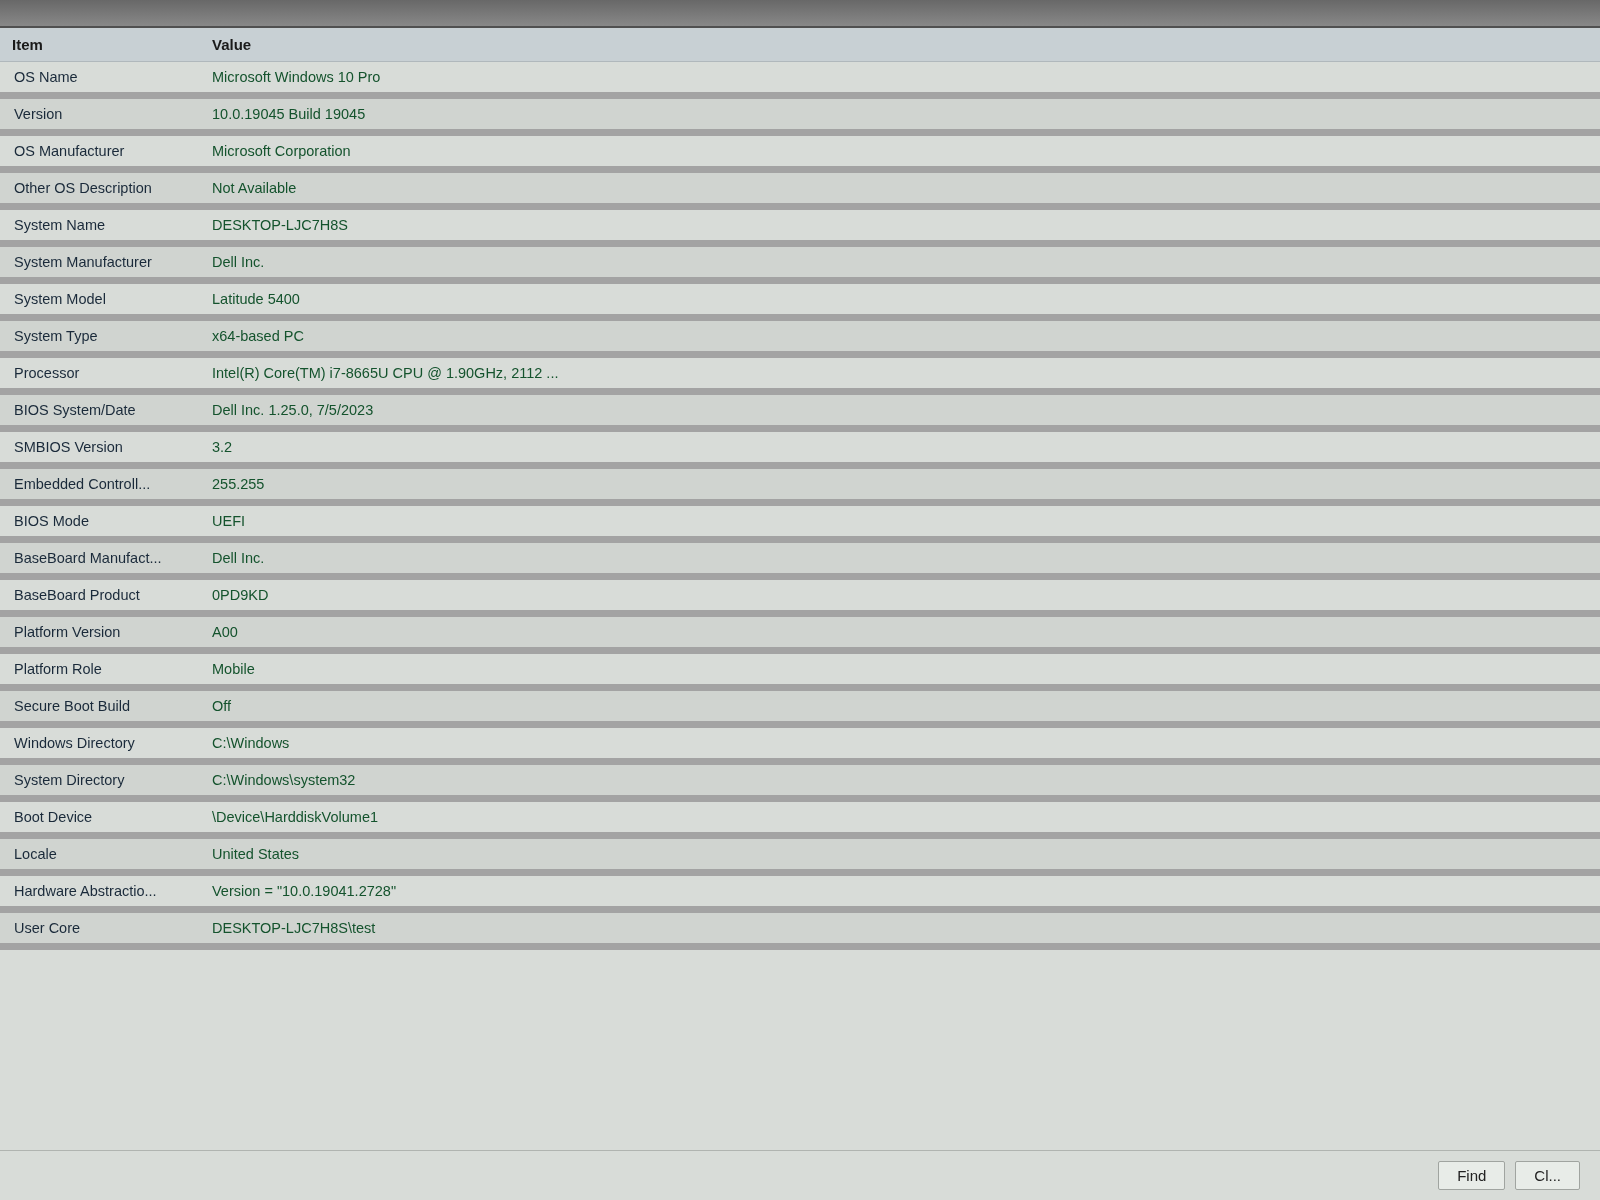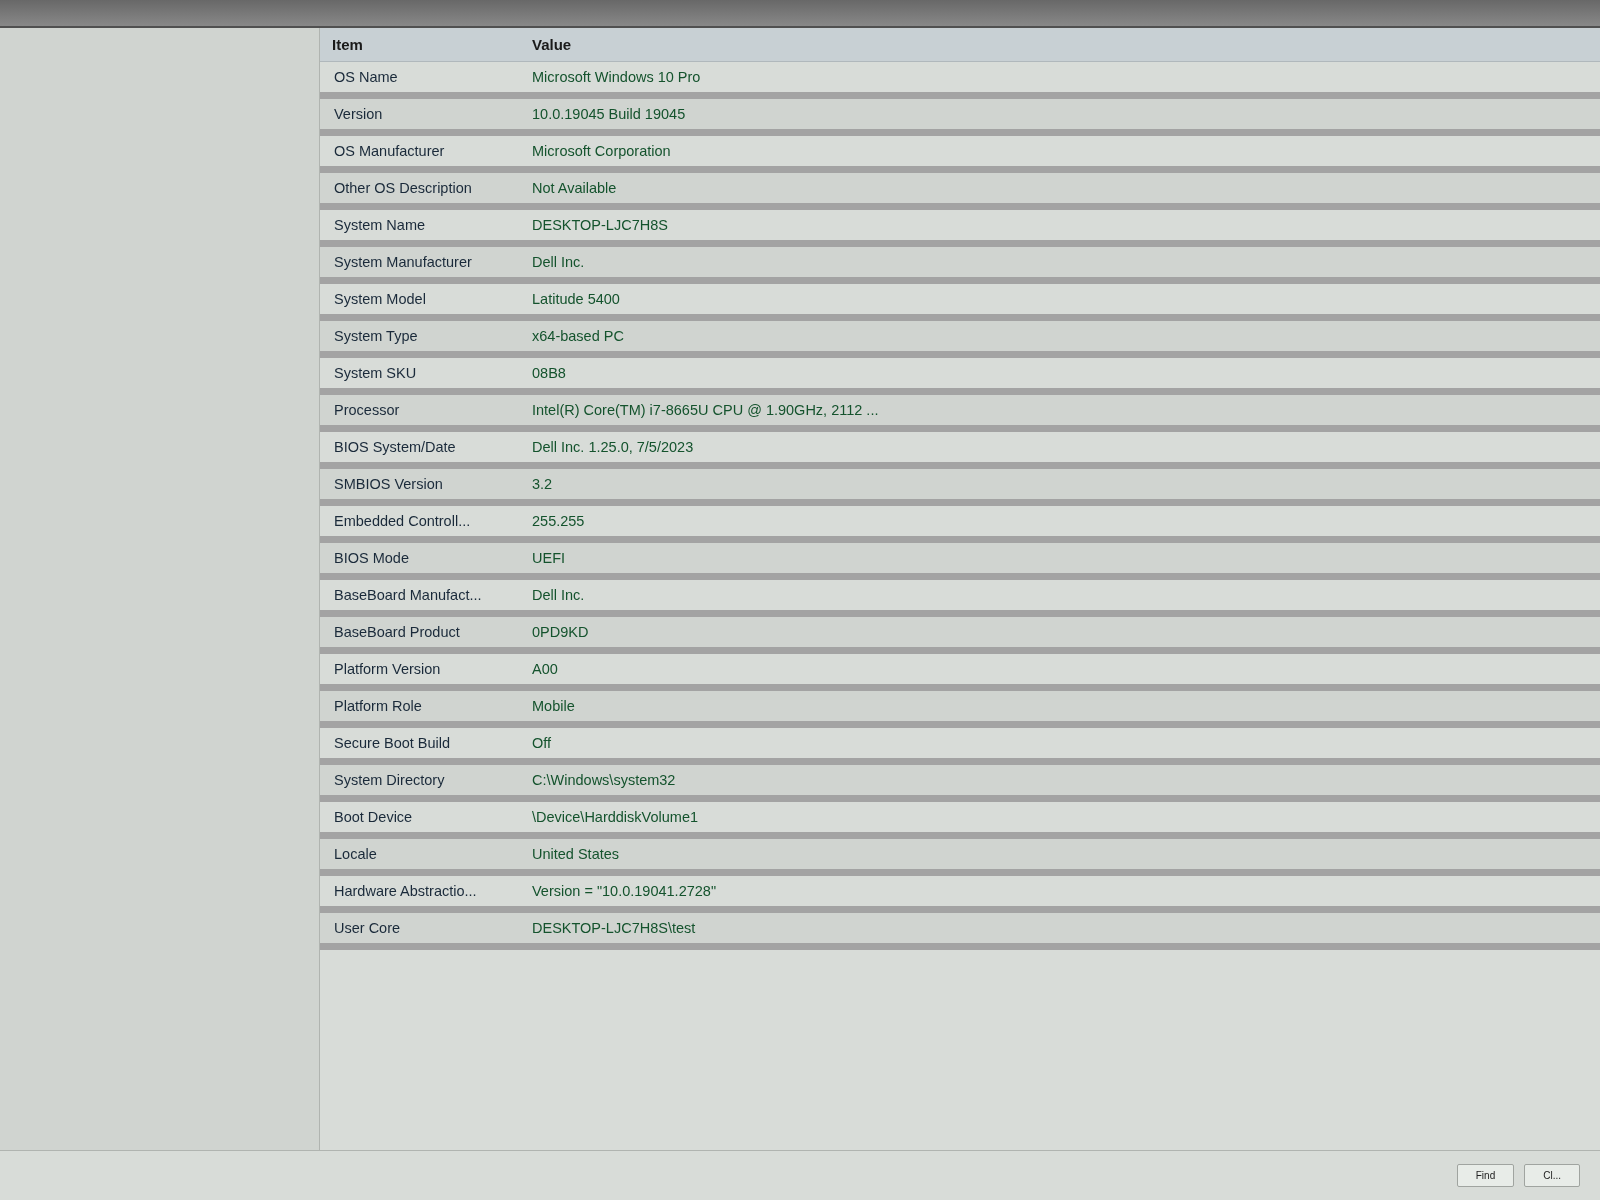--- a/index.html
+++ b/index.html
@@ -49,34 +49,35 @@
       align-items: center;
       justify-content: flex-end;
       padding-right: 20px;
       gap: 10px;
     }
 
     .bottom-btn {
       background: #e8ece8;
       border: 1px solid #a0a4a0;
       padding: 5px 18px;
-      font-size: 10px;
+      font-size: 15px;
       color: #222;
       cursor: pointer;
       border-radius: 2px;
     }
 
     .main-content {
       position: absolute;
       top: 28px;
       left: 0;
       right: 0;
       bottom: 50px;
       display: flex;
       background: #d8dcd8;
+      flex-direction: column;
     }
 
     .left-panel {
       width: 320px;
       background: #d0d4d0;
       border-right: 1px solid #b0b4b0;
       flex-shrink: 0;
     }
 
     .right-panel {
@@ -192,24 +193,20 @@
               </tr>
               <tr>
                 <td>System Model</td>
                 <td>Latitude 5400</td>
               </tr>
               <tr>
                 <td>System Type</td>
                 <td>x64-based PC</td>
               </tr>
               <tr>
-                <td>System SKU</td>
-                <td>08B8</td>
-              </tr>
-              <tr>
                 <td>Processor</td>
                 <td>Intel(R) Core(TM) i7-8665U CPU @ 1.90GHz, 2112 ...</td>
               </tr>
               <tr>
                 <td>BIOS System/Date</td>
                 <td>Dell Inc. 1.25.0, 7/5/2023</td>
               </tr>
               <tr>
                 <td>SMBIOS Version</td>
                 <td>3.2</td>
@@ -234,20 +231,24 @@
                 <td>Platform Version</td>
                 <td>A00</td>
               </tr>
               <tr>
                 <td>Platform Role</td>
                 <td>Mobile</td>
               </tr>
               <tr>
                 <td>Secure Boot Build</td>
                 <td>Off</td>
+              </tr>
+              <tr>
+                <td>Windows Directory</td>
+                <td>C:\Windows</td>
               </tr>
               <tr>
                 <td>System Directory</td>
                 <td>C:\Windows\system32</td>
               </tr>
               <tr>
                 <td>Boot Device</td>
                 <td>\Device\HarddiskVolume1</td>
               </tr>
               <tr>

